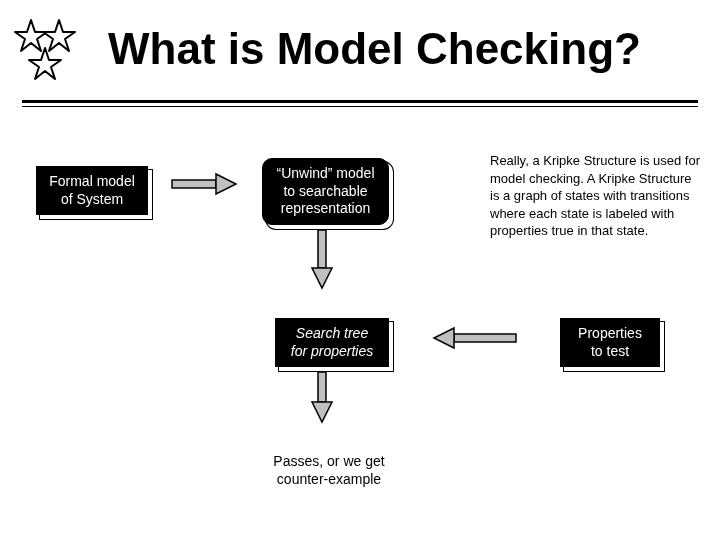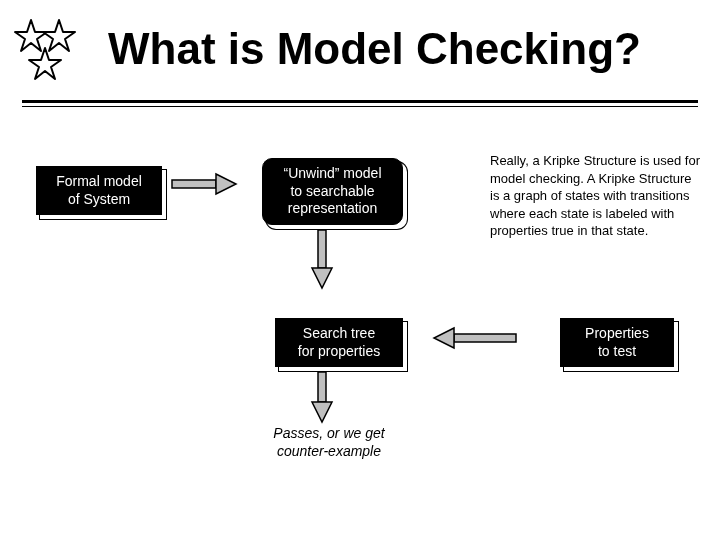--- a/index.html
+++ b/index.html
@@ -35,21 +35,21 @@
   .rules .thick { border-top: 3px solid #000; height: 0; margin-bottom: 3px; }
   .rules .thin  { border-top: 1px solid #000; height: 0; }
 
   .box {
     position: absolute;
     border: 1px solid #000;
     background: #000;
     color: #fff;
     text-align: center;
     line-height: 1.25;
-    padding: 6px 12px;
+    padding: 6px 5px;
     font-size: 14px;
     
     box-shadow: 4px 4px 0 0 #fff, 4px 4px 0 1px #000;
   }
 
   .label {
     position: absolute;
     color: #000;
     text-align: center;
     line-height: 1.25;
@@ -82,24 +82,24 @@
 
 <div class="title">What is Model Checking?</div>
 
 <div class="rules">
   <div class="thick"></div>
   <div class="thin"></div>
 </div>
 
 <div class="box" style="left:36px;  top:166px; width:100px;">Formal model<br>of System</div>
 <div class="box" style="left:262px; top:158px; width:115px;border-radius:10px;">“Unwind” model<br>to searchable<br>representation</div>
-<div class="box" style="left:275px; top:318px; width:102px;">Search tree<br>for properties</div>
+<div class="box" style="left:275px; top:318px; width:102px;font-style:italic;">Search tree<br>for properties</div>
 <div class="box" style="left:560px; top:318px; width:88px;">Properties<br>to test</div>
 
-<div class="label" style="left:264px; top:425px; width:130px;font-style:italic;">Passes, or we get<br>counter-example</div>
+<div class="label" style="left:264px; top:453px; width:130px;">Passes, or we get<br>counter-example</div>
 
 <div class="aside" style="left:490px; top:152px; width:210px;">Really, a Kripke Structure is used for model checking. A Kripke Structure is a graph of states with transitions where each state is labeled with properties true in that state.</div>
 
 <svg class="arrow" style="left:170px; top:172px;" width="70" height="24">
   <g stroke="#000" stroke-width="1.5">
     <rect x="2" y="8" width="44" height="8" fill="#c0c0c0"></rect>
     <polygon points="46,2 66,12 46,22" fill="#c0c0c0"></polygon>
   </g>
 </svg>
 

